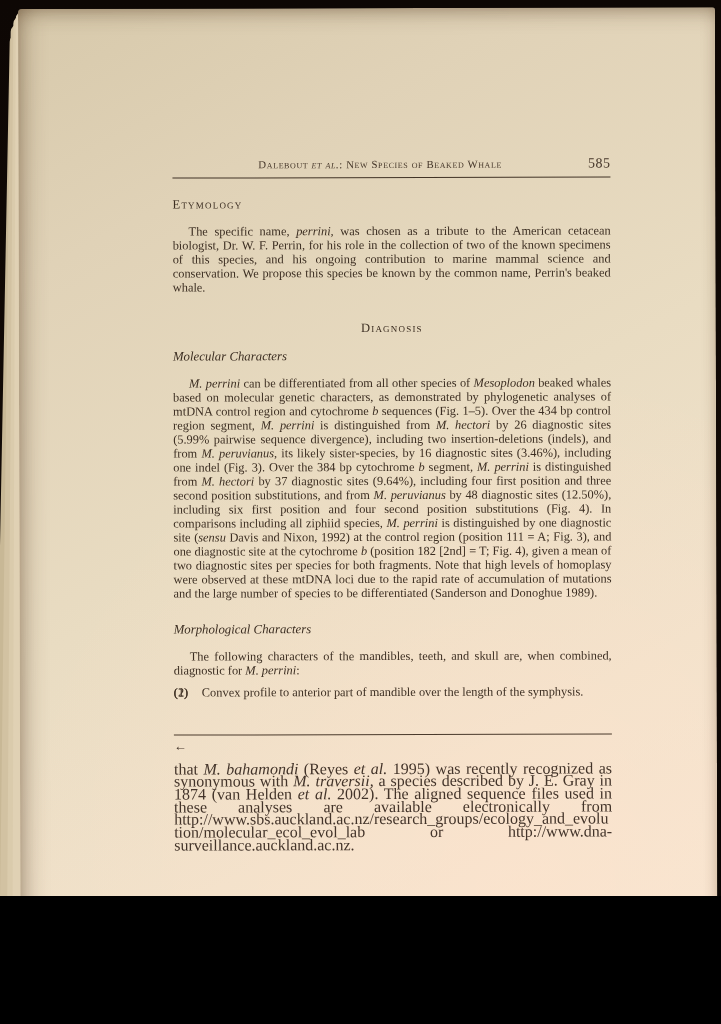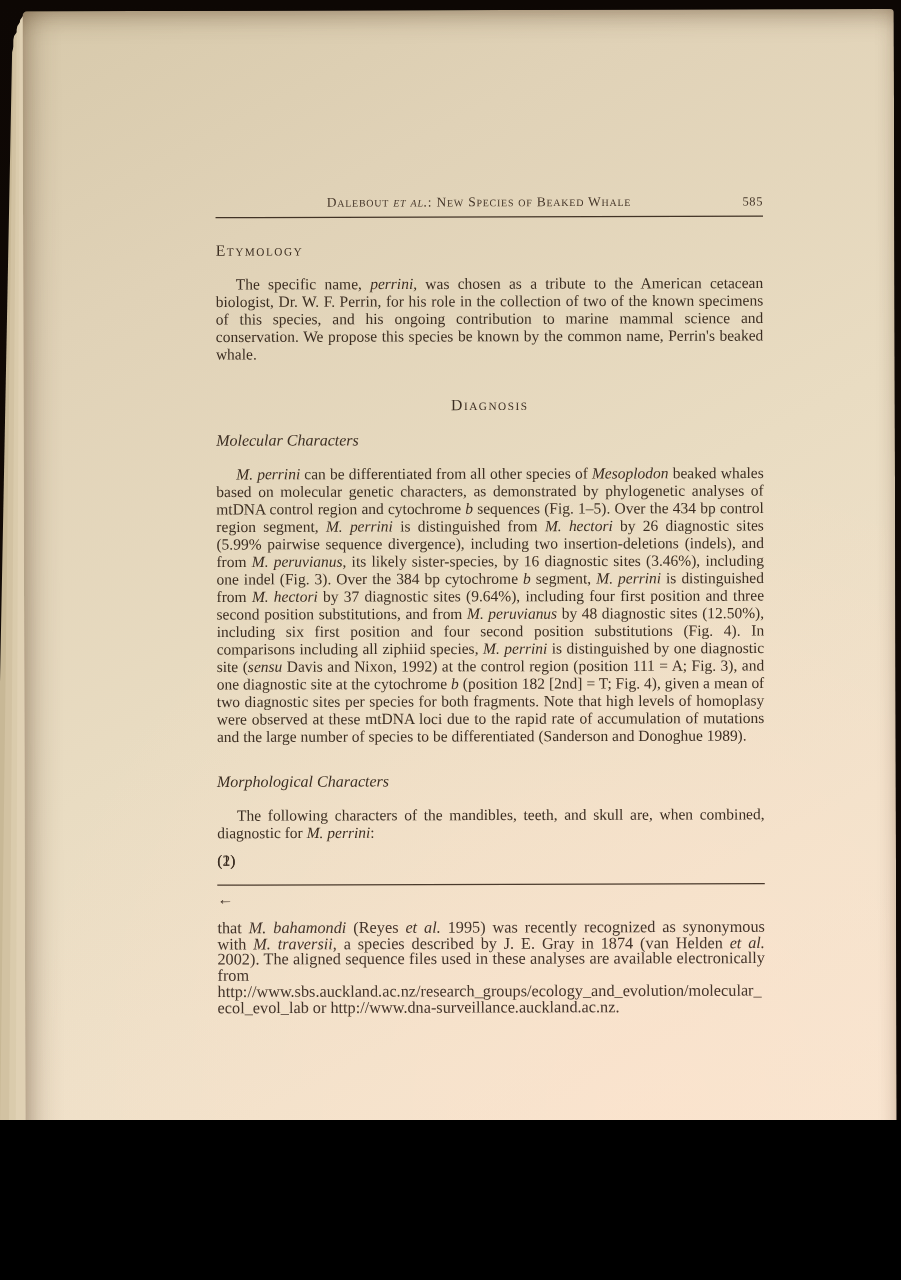--- a/index.html
+++ b/index.html
@@ -29,35 +29,35 @@
       inset 0 -10px 18px -12px rgba(120,70,45,0.20);
   }
   .page-under-edge{position:absolute;left:56px;top:1006px;width:612px;height:4px;
     background:#eec4ad;transform:rotate(-0.18deg);border-radius:2px;}
   .bottom-band{position:absolute;left:88px;top:1015px;width:548px;height:9px;background:#122a2c;}
   
   .col{position:absolute;left:154px;top:148px;width:438px;color:#3c2e22;}
   .running-head{display:flex;align-items:baseline;font-size:10.8px;letter-spacing:0.6px;
     font-variant:small-caps;color:#46372a;}
   .rh-title{flex:1;text-align:center;}
-  .rh-num{font-variant:normal;font-size:10px;letter-spacing:0.5px;}
+  .rh-num{font-variant:normal;font-size:14px;letter-spacing:0.5px;}
   .head-rule{height:0;border-top:1.4px solid #413326;margin-top:5px;}
   .sec-heading{font-variant:small-caps;letter-spacing:1.2px;font-size:12.6px;margin-top:19px;}
   .sec-heading.centered{text-align:center;margin-top:27px;}
   .subheading{font-style:italic;font-size:12.8px;margin-top:13px;}
   .para{font-size:12.4px;line-height:14px;text-align:justify;margin-top:12px;}
   .para.indent{text-indent:16px;}
   .para i, .subheading, .fn-para i{font-style:italic;}
   .list{margin-top:8px;}
   .list-item{position:relative;font-size:12.4px;line-height:14.6px;padding-left:28px;
     text-align:justify;margin-top:1px;}
   .li-num{position:absolute;left:0;top:0;}
   .fn-rule{height:0;border-top:1.1px solid #4a3a2c;margin-top:34px;}
   .fn-arrow{font-size:13px;margin-top:3px;color:#43342a;}
-  .fn-para{font-size:13px;line-height:12.7px;text-align:justify;margin-top:9px;
+  .fn-para{font-size:16px;line-height:12.7px;text-align:justify;margin-top:9px;
     overflow-wrap:anywhere;color:#43342a;}
 </style>
 </head>
 <body>
 
 <div class="wrap">
   <div class="under u1"></div>
   <div class="under u2"></div>
   <div class="under u3"></div>
   <div class="under u4"></div>
@@ -81,20 +81,21 @@
 
       <div class="subheading" style="margin-top:22px;">Morphological Characters</div>
       <div class="para indent"><span>The following characters of the mandibles, teeth, and skull are, when combined, diagnostic for </span><i>M. perrini</i><span>:</span></div>
 
       <div class="list">
         <div class="list-item">
           <span class="li-num">(1)</span>
         </div>
         <div class="list-item">
           <span class="li-num">(2)</span>
+          <span><span>Convex profile to anterior part of mandible over the length of the symphysis.</span></span>
         </div>
       </div>
 
       <div class="fn-rule"></div>
       <div class="fn-arrow">←</div>
       <div class="fn-para"><span>that </span><i>M. bahamondi</i><span> (Reyes </span><i>et al.</i><span> 1995) was recently recognized as synonymous with </span><i>M. traversii,</i><span> a species described by J. E. Gray in 1874 (van Helden </span><i>et al.</i><span> 2002). The aligned sequence files used in these analyses are available electronically from http://www.sbs.auckland.ac.nz/research_groups/ecology_and_evolution/molecular_ecol_evol_lab or http://www.dna-surveillance.auckland.ac.nz.</span></div>
 
     </div>
   </div>
 

